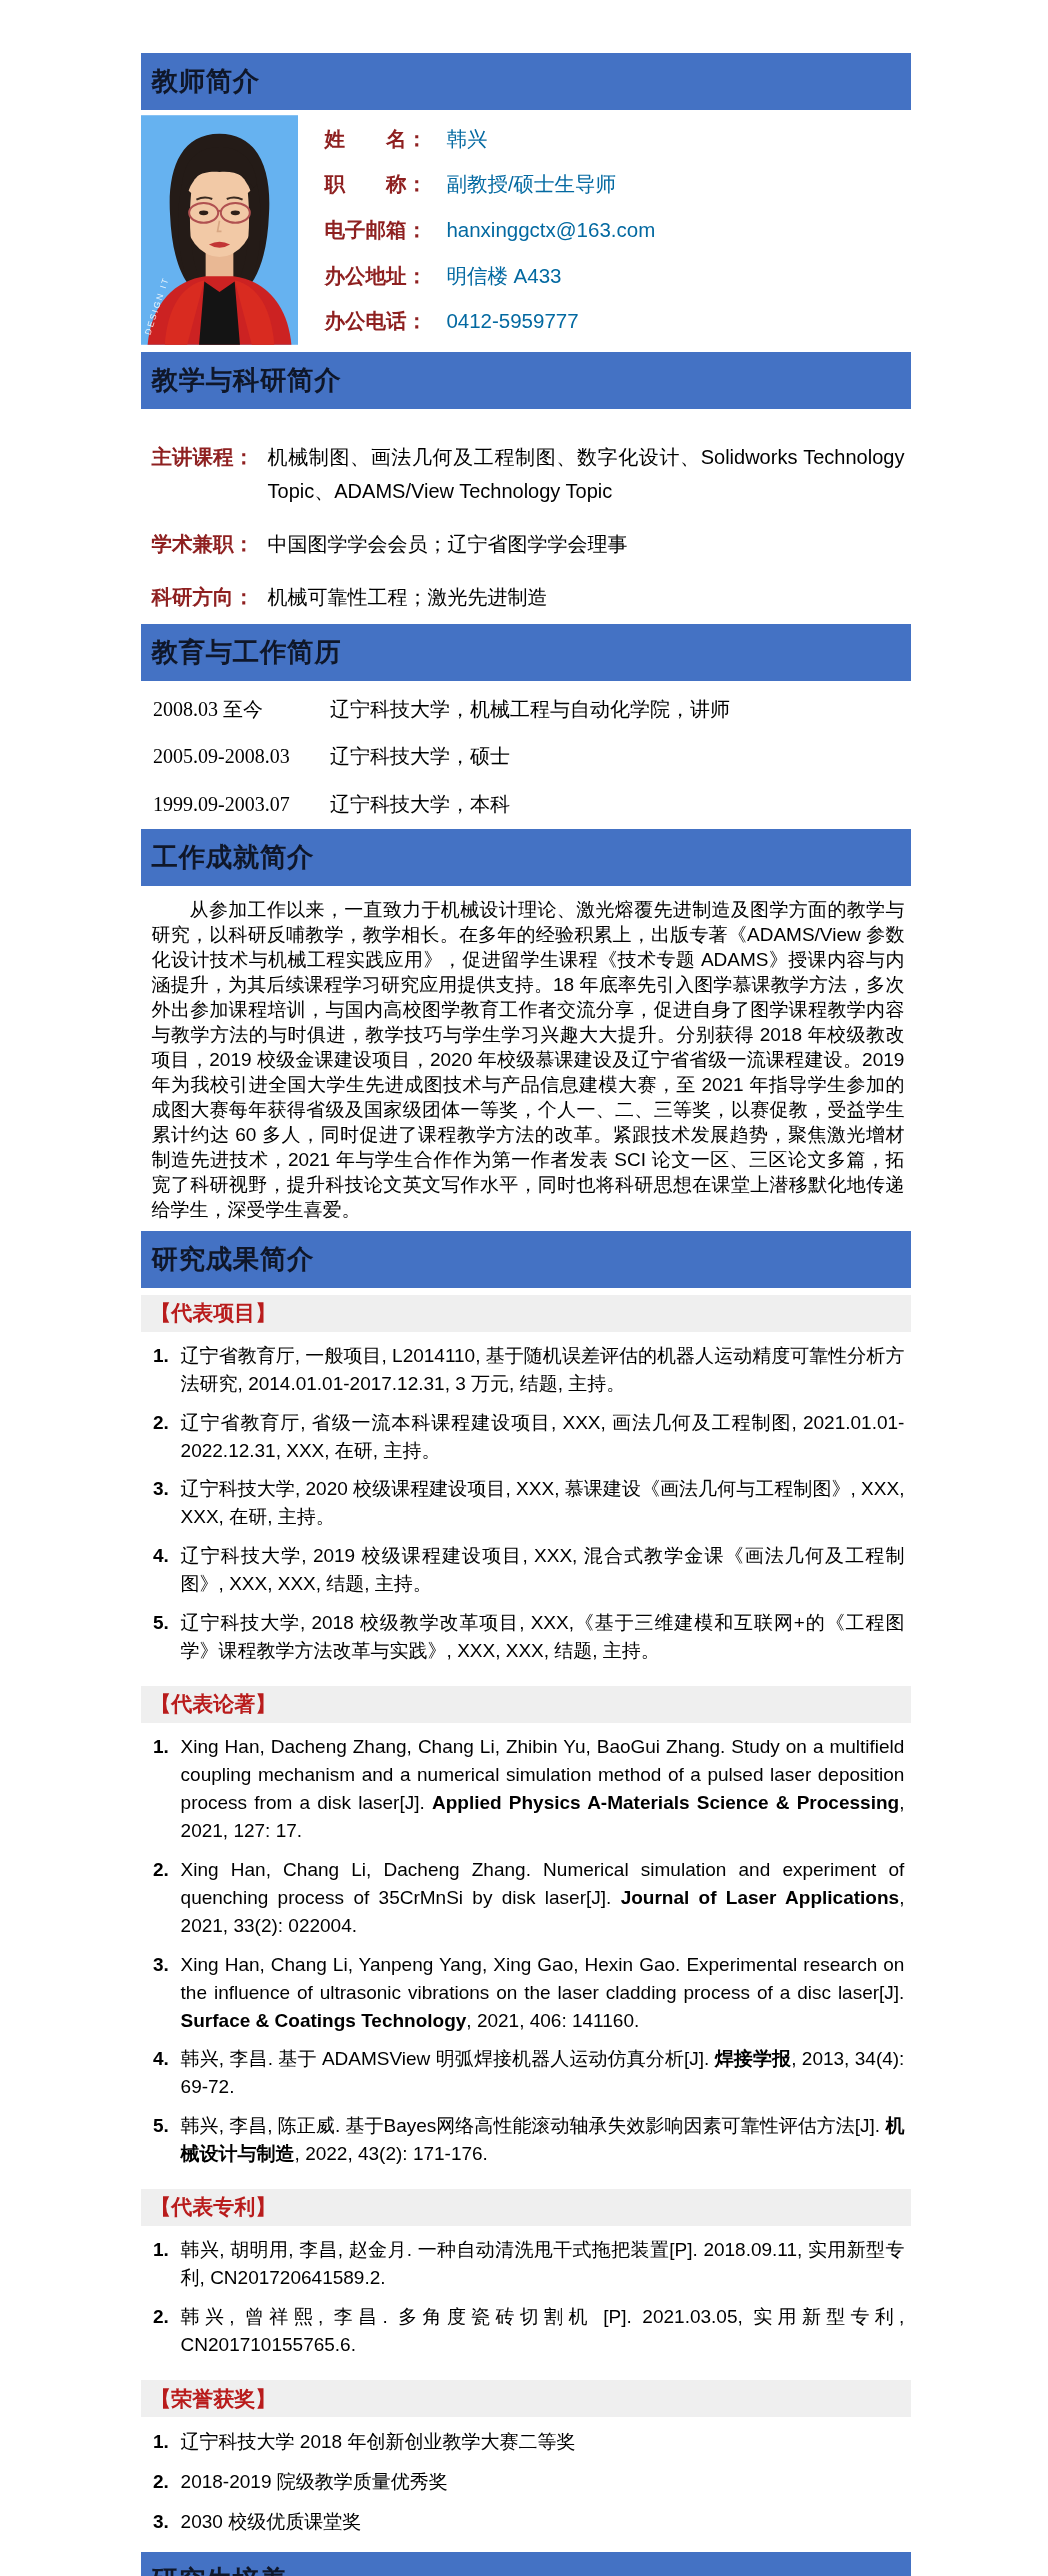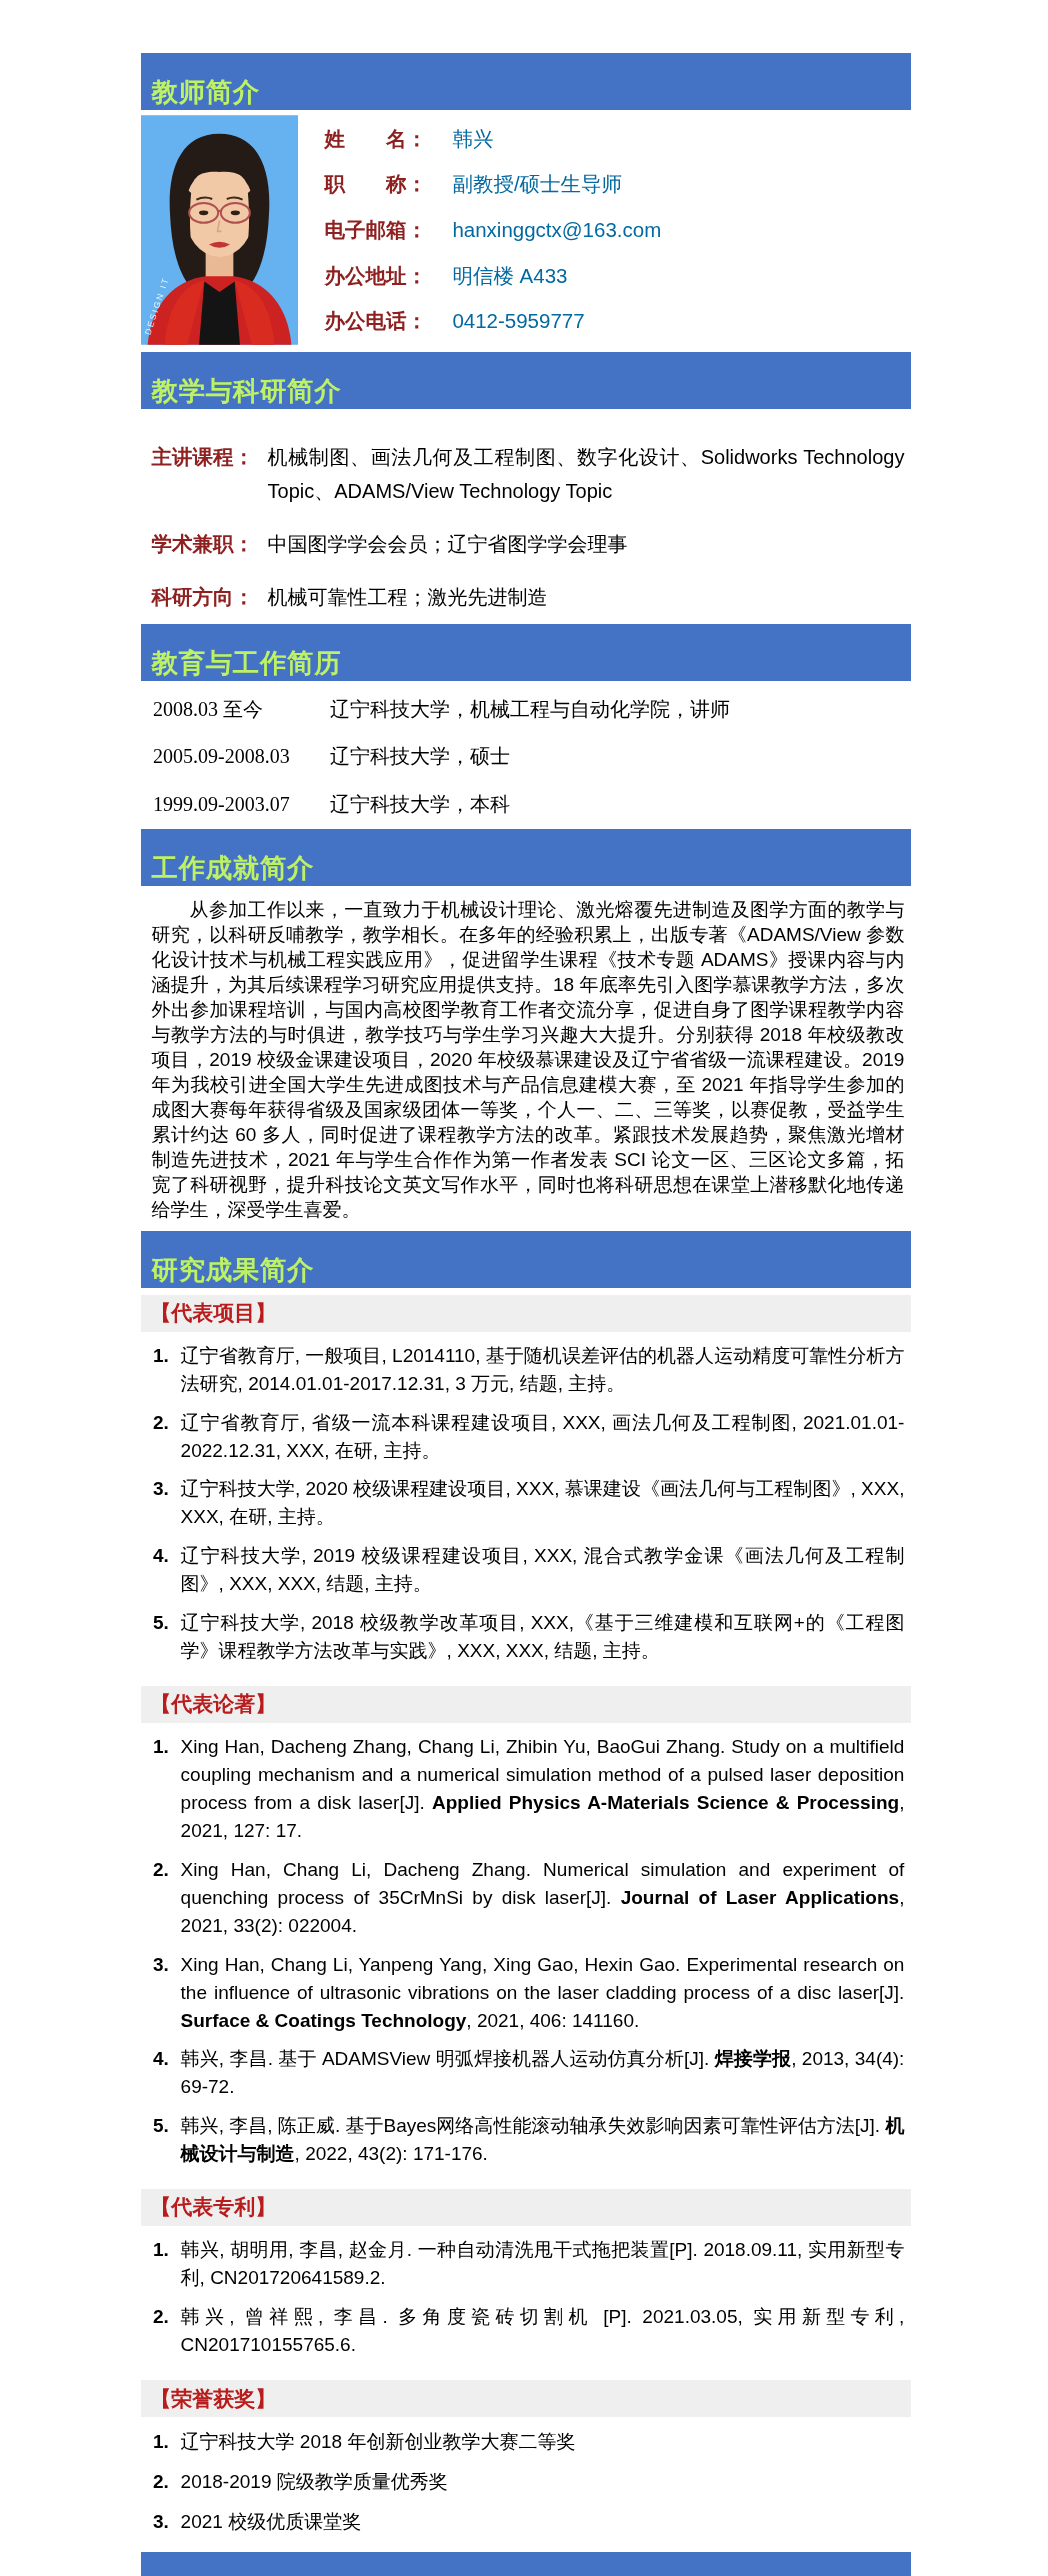--- a/index.html
+++ b/index.html
@@ -14,23 +14,23 @@
     position: relative;
     width: 770px;
     margin-left: 141px;
     padding-top: 53px;
   }
 
   
   .banner {
     height: 57px;
     background: #4472C4;
-    color: #bef264;
-    display: flex;
-    align-items: flex-end;
+    color: #0f172a;
+    display: flex;
+    align-items: center;
     padding-left: 10.6px;
     font-size: 26.4px;
     font-weight: 700;
     letter-spacing: 0.7px;
   }
 
   
   .strip {
     height: 37px;
     background: #EFEFEF;
@@ -55,21 +55,21 @@
     overflow: hidden;
   }
   .photo svg { display: block; }
   .info {
     flex: 1;
     padding: 10.6px 0 10.6px 26.4px;
     display: flex;
     flex-direction: column;
     justify-content: space-between;
   }
-  .info-row { display: flex; font-size: 20.5px; line-height: 26.4px; gap: 6px; }
+  .info-row { display: flex; font-size: 20.5px; line-height: 26.4px; }
   .info-label { color: #8E2020; font-weight: 700; width: 122px; flex: 0 0 122px; }
   .info-value { color: #0369a1; }
 
   
   .teach { padding: 12px 6.6px 10.6px 10.6px; }
   .teach-row { display: flex; margin-bottom: 9.2px; margin-top: 19px; }
   .teach-row:last-child { margin-bottom: 0; }
   .teach-label { color: #8E2020; font-weight: 700; font-size: 20.5px; line-height: 34px; width: 116px; flex: 0 0 116px; }
   .teach-value { flex: 1; font-size: 20px; line-height: 34px; text-align: justify; }
 
@@ -252,21 +252,21 @@
     <li><span class="num">1.</span><span>韩兴, 胡明用, 李昌, 赵金月. 一种自动清洗甩干式拖把装置[P]. 2018.09.11, 实用新型专利, CN201720641589.2.</span></li>
     <li><span class="num">2.</span><span>韩兴, 曾祥熙, 李昌. 多角度瓷砖切割机 [P]. 2021.03.05, 实用新型专利, CN201710155765.6.</span></li>
   </ol>
 
   <div class="strip">
     <span>【荣誉获奖】</span>
   </div>
   <ol class="items plain">
     <li><span class="num">1.</span><span>辽宁科技大学 2018 年创新创业教学大赛二等奖</span></li>
     <li><span class="num">2.</span><span>2018-2019 院级教学质量优秀奖</span></li>
-    <li><span class="num">3.</span><span>2021 校级优质课堂奖</span></li>
+    <li><span class="num">3.</span><span>2030 校级优质课堂奖</span></li>
   </ol>
 
   <div class="banner">
     <span>研究生培养</span>
   </div>
 
 </div>
 
 
 </body></html>

